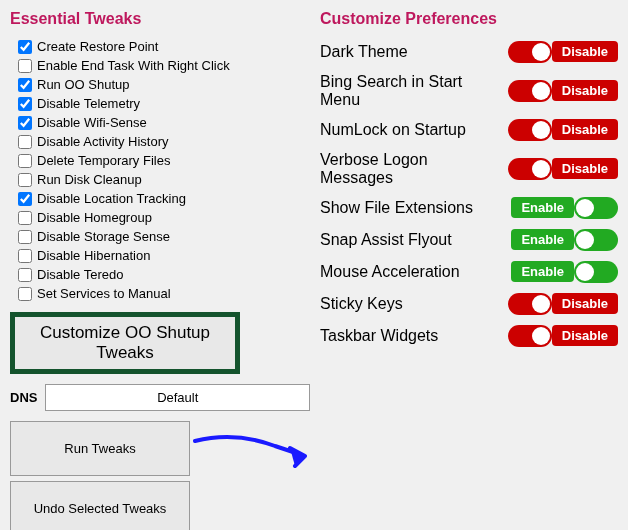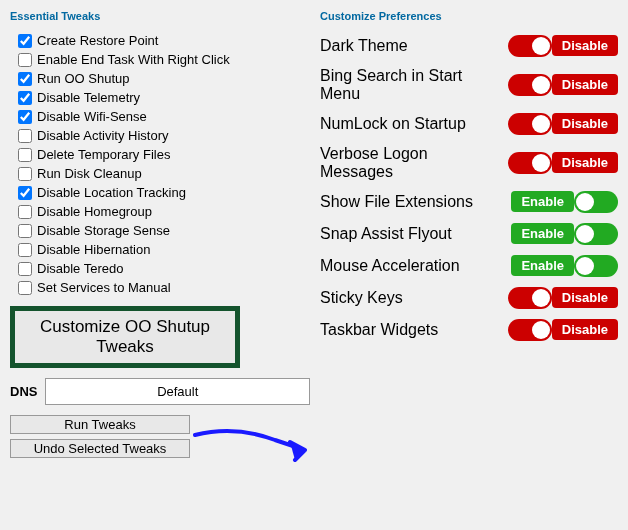--- a/index.html
+++ b/index.html
@@ -25,24 +25,24 @@
       flex-direction: column;
       gap: 6px;
     }
     .right-panel {
       flex: 1;
       display: flex;
       flex-direction: column;
       gap: 4px;
     }
     .section-title {
-      font-size: 11px;
+      font-size: 16px;
       font-weight: bold;
       margin-bottom: 4px;
-      color: #0369a1;
+      color: #be185d;
     }
     .checkbox-list {
       display: flex;
       flex-direction: column;
       gap: 2px;
     }
     .checkbox-item {
       display: flex;
       align-items: center;
       gap: 5px;
@@ -89,21 +89,21 @@
     }
     .action-buttons {
       display: flex;
       flex-direction: column;
       gap: 5px;
       margin-top: 4px;
       position: relative;
     }
     .action-btn {
       width: 180px;
-      padding: 1px;
+      padding: 19px;
       background: #e8e8e8;
       border: 1px solid #999;
       font-size: 13px;
       cursor: pointer;
       text-align: center;
     }
     .arrow-svg {
       width: 120px;
       height: 50px;
     }

